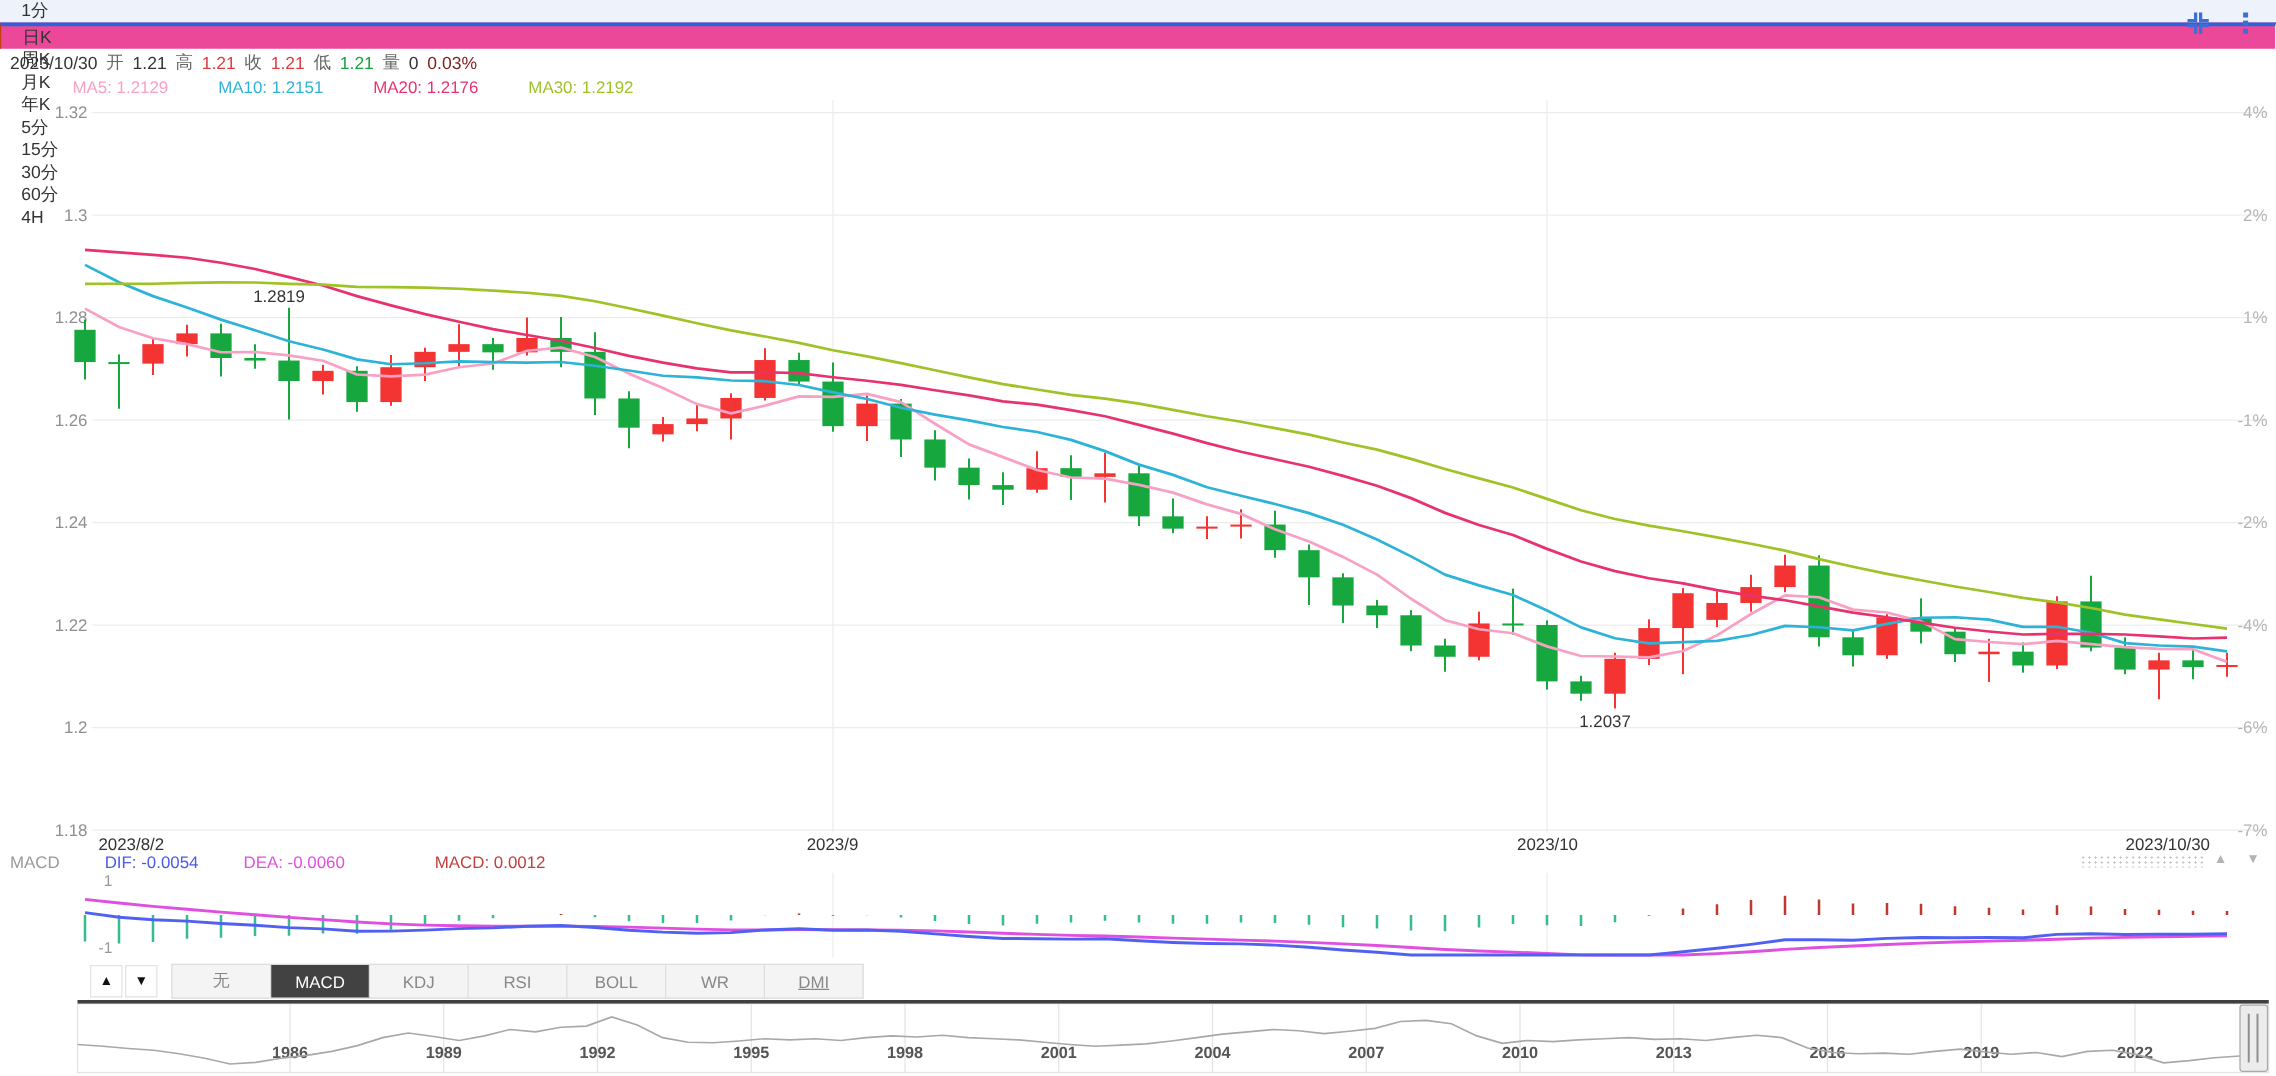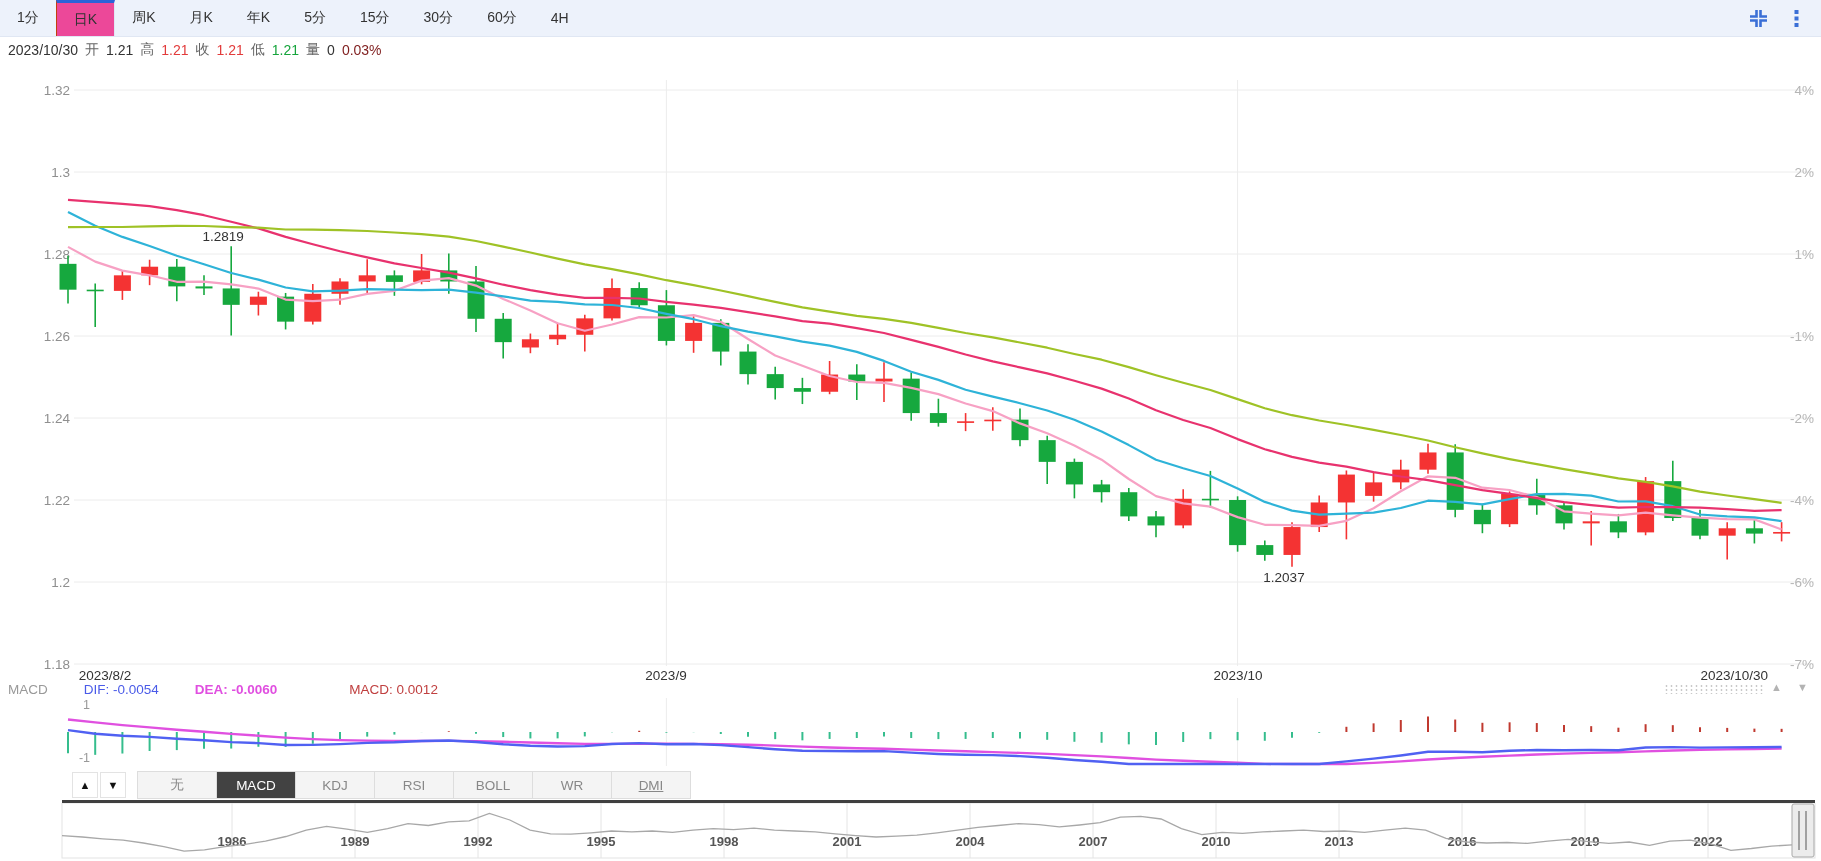--- a/index.html
+++ b/index.html
@@ -1,19 +1,19 @@
 <!DOCTYPE html>
 <html><head>
 <meta charset="utf-8">
 <style>
   html,body{margin:0;padding:0;background:#fff;font-family:"Liberation Sans",sans-serif;}
   #app{position:relative;width:1821px;height:861px;overflow:hidden;background:#fff;}
   .abs{position:absolute;}
   
-  #period-bar{left:0;top:0;width:1821px;height:36px;background:#edf2fb;border-bottom:1px solid #e0e7f3;display:flex;align-items:stretch;}
+  #period-bar{left:0;top:0;width:1821px;height:36px;background:#edf2fb;border-bottom:1px solid #e0e7f3;display:flex;align-items:stretch;flex-direction:column;}
   .ptab{padding:0 17px;display:flex;align-items:center;font-size:14px;color:#333;cursor:pointer;position:relative;}
   .ptab.active{background:#ec4899;border-top:3px solid #2b63d9;border-left:1px solid #c2410c;border-right:1px solid #e0e7f3;padding-top:0;}
   #period-icons{position:absolute;right:22px;top:0;height:36px;display:flex;align-items:center;gap:26px;}
   
   #quote-bar{left:8px;top:40px;height:20px;display:flex;gap:7px;font-size:14px;align-items:center;white-space:nowrap;}
   #ma-row{left:58px;top:60px;height:18px;display:flex;gap:40px;font-size:13.5px;align-items:center;white-space:nowrap;}
   
   #macd-header{left:8px;top:681px;height:16px;display:flex;gap:36px;font-size:13.5px;align-items:center;white-space:nowrap;}
   
   #indicator-bar{left:0;top:771px;width:1821px;height:27px;}
@@ -79,20 +79,26 @@
       <span style="color: rgb(102, 102, 102);">高</span>
       <span style="color: rgb(226, 59, 59);">1.21</span>
       <span style="color: rgb(102, 102, 102);">收</span>
       <span style="color: rgb(226, 59, 59);">1.21</span>
       <span style="color: rgb(102, 102, 102);">低</span>
       <span style="color: rgb(22, 164, 60);">1.21</span>
       <span style="color: rgb(102, 102, 102);">量</span>
       <span style="color: rgb(51, 51, 51);">0</span>
       <span style="color: #7f1d1d;">0.03%</span>
     </div>
+  <div id="ma-row" class="abs">
+      <span style="color: rgb(247, 161, 196);">MA5: 1.2129</span>
+      <span style="color: rgb(46, 179, 216);">MA10: 1.2151</span>
+      <span style="color: rgb(232, 50, 110);">MA20: 1.2176</span>
+      <span style="color: rgb(159, 194, 38);">MA30: 1.2192</span>
+    </div>
 
   <svg id="main-svg" class="abs" style="left:0;top:80px;" width="1821" height="605">
       <line x1="74" y1="10" x2="1814" y2="10" stroke="#ececec" stroke-width="1"></line>
       <text x="70" y="14.5" text-anchor="end" font-size="13.5" fill="#8f8f8f">1.32</text>
       <text x="1814" y="14.5" text-anchor="end" font-size="13.5" fill="#b5b5b5">4%</text>
       <line x1="74" y1="92.00000000000007" x2="1814" y2="92.00000000000007" stroke="#ececec" stroke-width="1"></line>
       <text x="70" y="96.50000000000007" text-anchor="end" font-size="13.5" fill="#8f8f8f">1.3</text>
       <text x="1814" y="96.50000000000007" text-anchor="end" font-size="13.5" fill="#b5b5b5">2%</text>
       <line x1="74" y1="174.00000000000014" x2="1814" y2="174.00000000000014" stroke="#ececec" stroke-width="1"></line>
       <text x="70" y="178.50000000000014" text-anchor="end" font-size="13.5" fill="#8f8f8f">1.28</text>
@@ -378,21 +384,21 @@
       <text x="1284" y="501.83000000000027" text-anchor="middle" font-size="13.5" fill="#333">1.2037</text>
       <text x="105" y="600" text-anchor="middle" font-size="13.5" fill="#333333">2023/8/2</text>
       <text x="666" y="600" text-anchor="middle" font-size="13.5" fill="#333333">2023/9</text>
       <text x="1238" y="600" text-anchor="middle" font-size="13.5" fill="#333333">2023/10</text>
       <text x="1768" y="600" text-anchor="end" font-size="13.5" fill="#333333">2023/10/30</text>
     </svg>
 
   <div id="macd-header" class="abs">
       <span style="color: rgb(153, 153, 153);">MACD</span>
       <span style="color: rgb(74, 91, 232);">DIF: -0.0054</span>
-      <span style="color: rgb(224, 79, 224); font-weight: bold;">DEA: -0.0060</span>
+      <span style="color: rgb(224, 79, 224);">DEA: -0.0060</span>
       <span style="color: rgb(192, 64, 64); margin-left: 36px;">MACD: 0.0012</span>
     </div>
 
   <svg id="macd-svg" class="abs" style="left:0;top:698px;" width="1821" height="68">
       <line x1="666.4" y1="0" x2="666.4" y2="68" stroke="#ececec" stroke-width="1"></line>
       <line x1="1237.6" y1="0" x2="1237.6" y2="68" stroke="#ececec" stroke-width="1"></line>
       <text x="90" y="11" text-anchor="end" font-size="12.5" fill="#999999">1</text>
       <text x="90" y="64" text-anchor="end" font-size="12.5" fill="#999999">-1</text>
       <line x1="68" y1="34" x2="68" y2="55.240269264938945" stroke="#35bd8d" stroke-width="2"></line>
       <line x1="95.2" y1="34" x2="95.2" y2="56.851237739184434" stroke="#35bd8d" stroke-width="2"></line>

